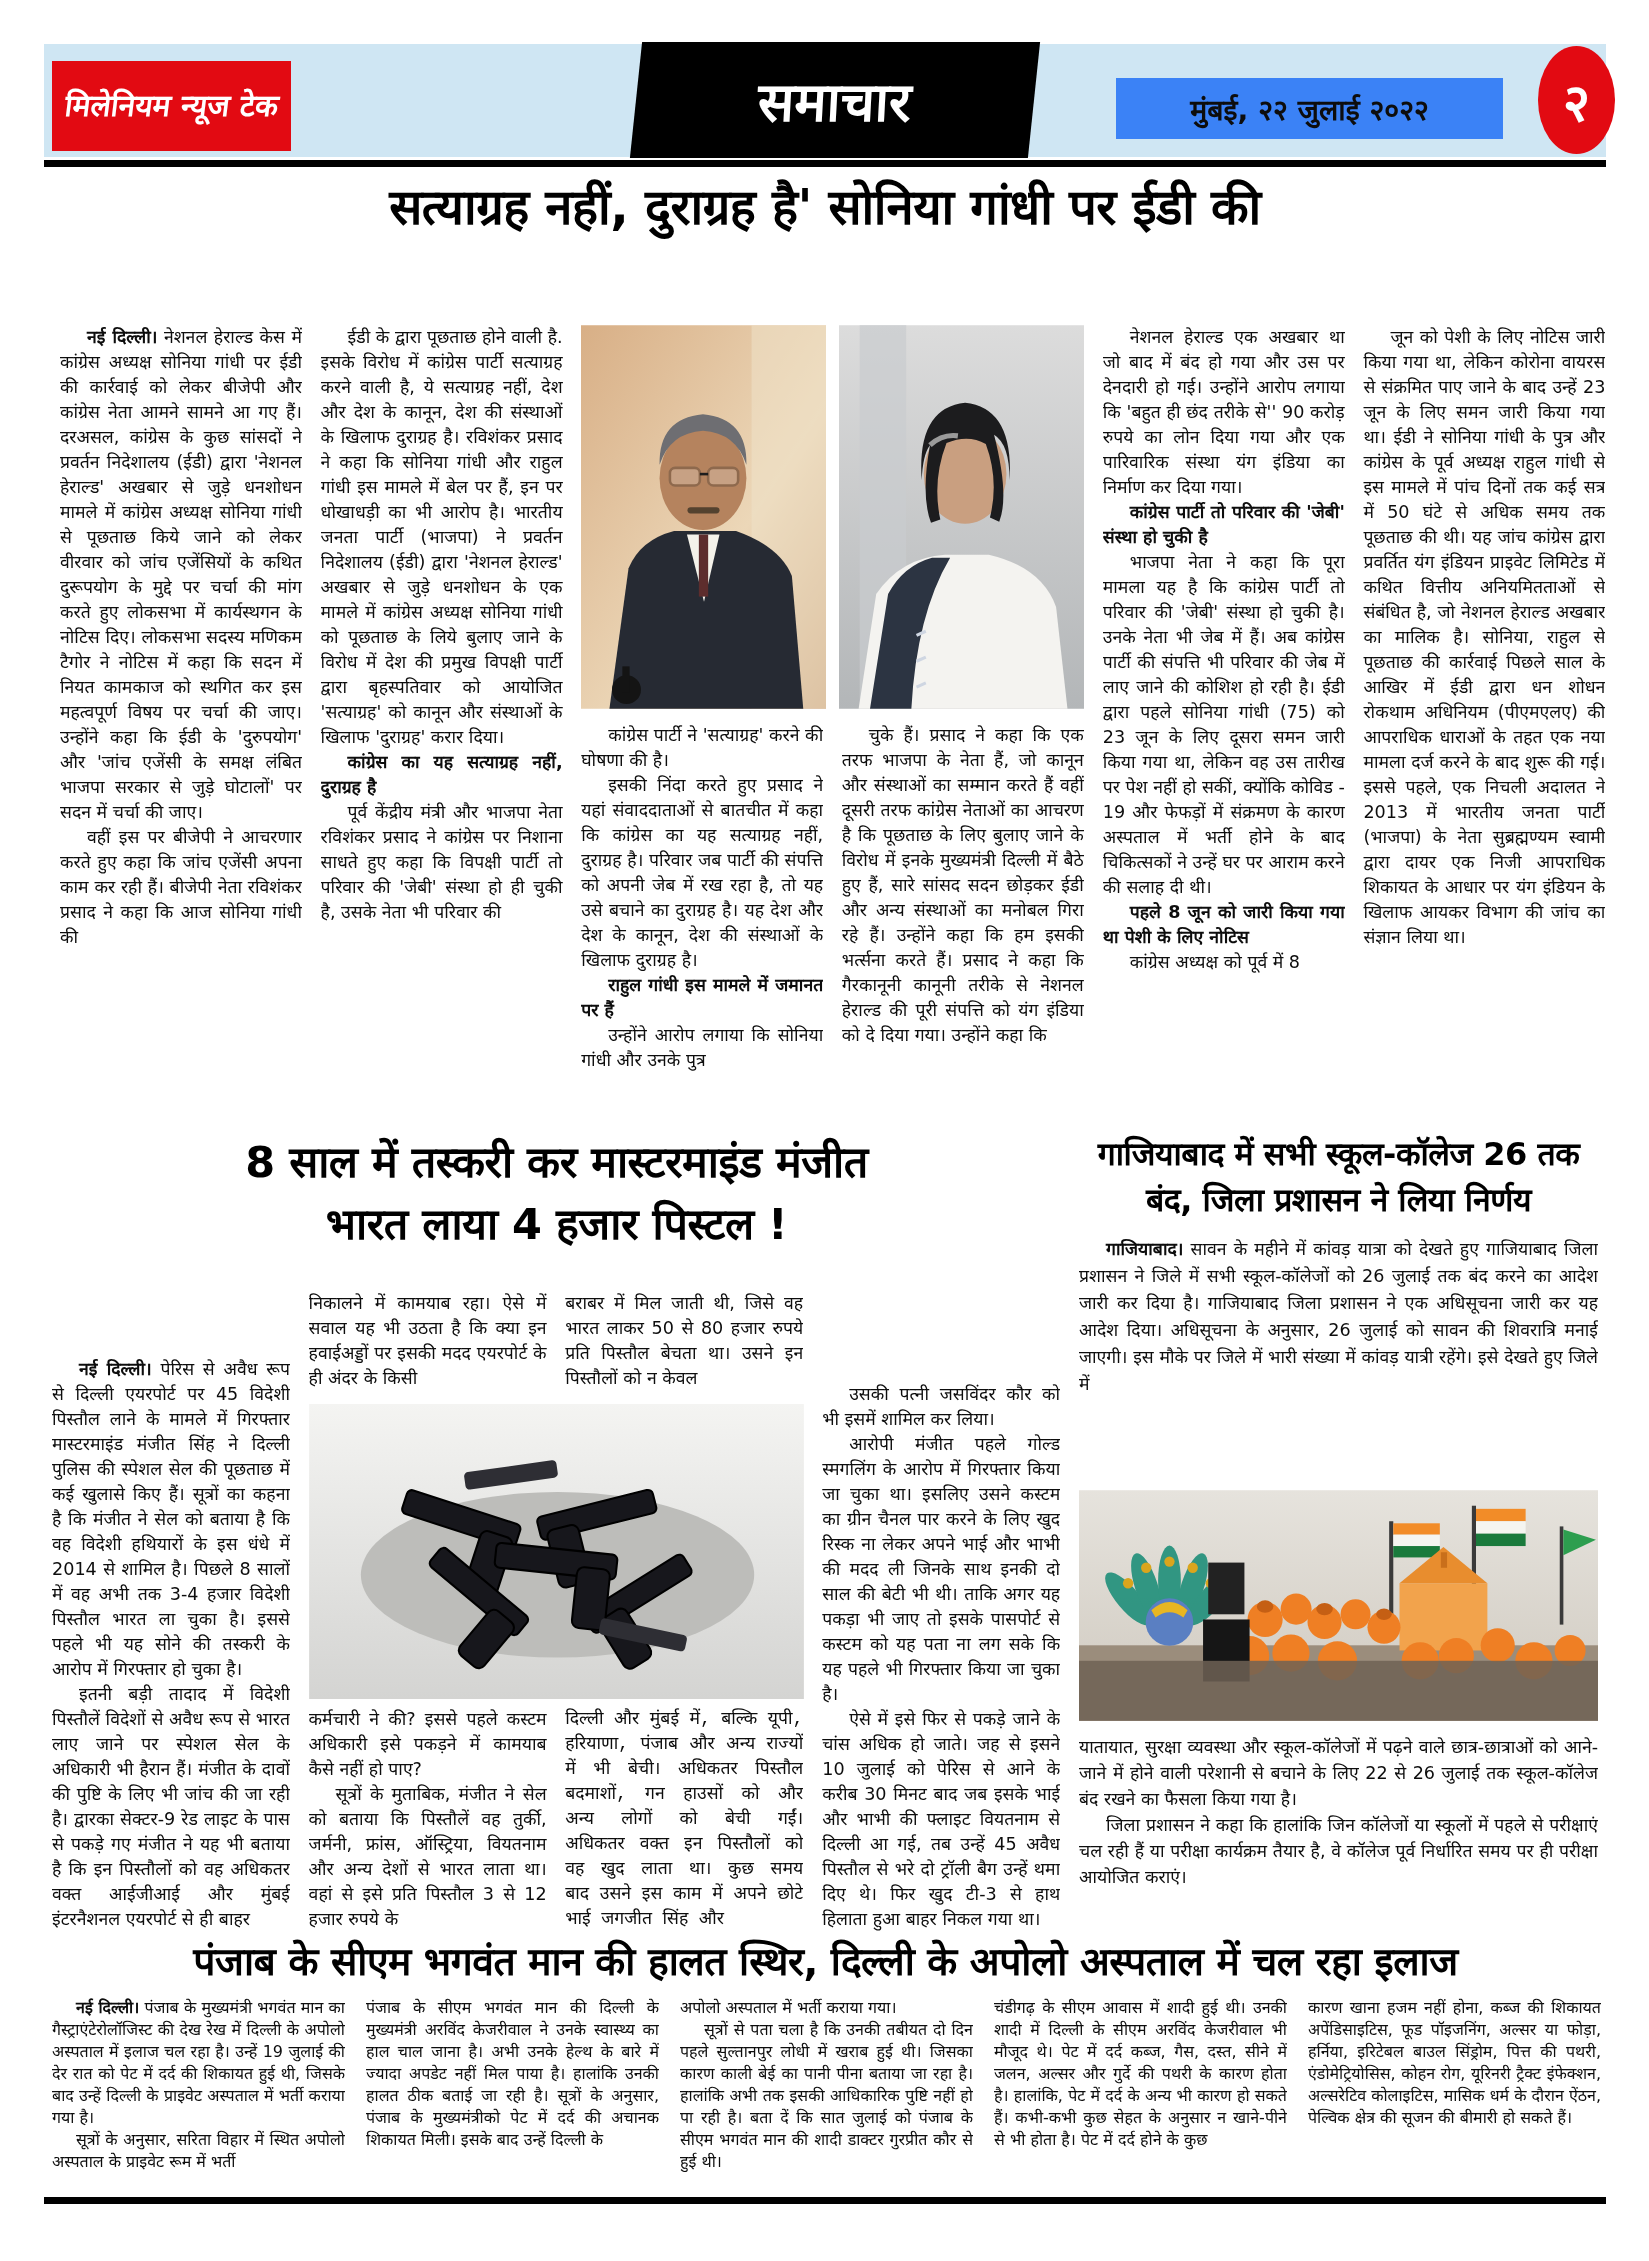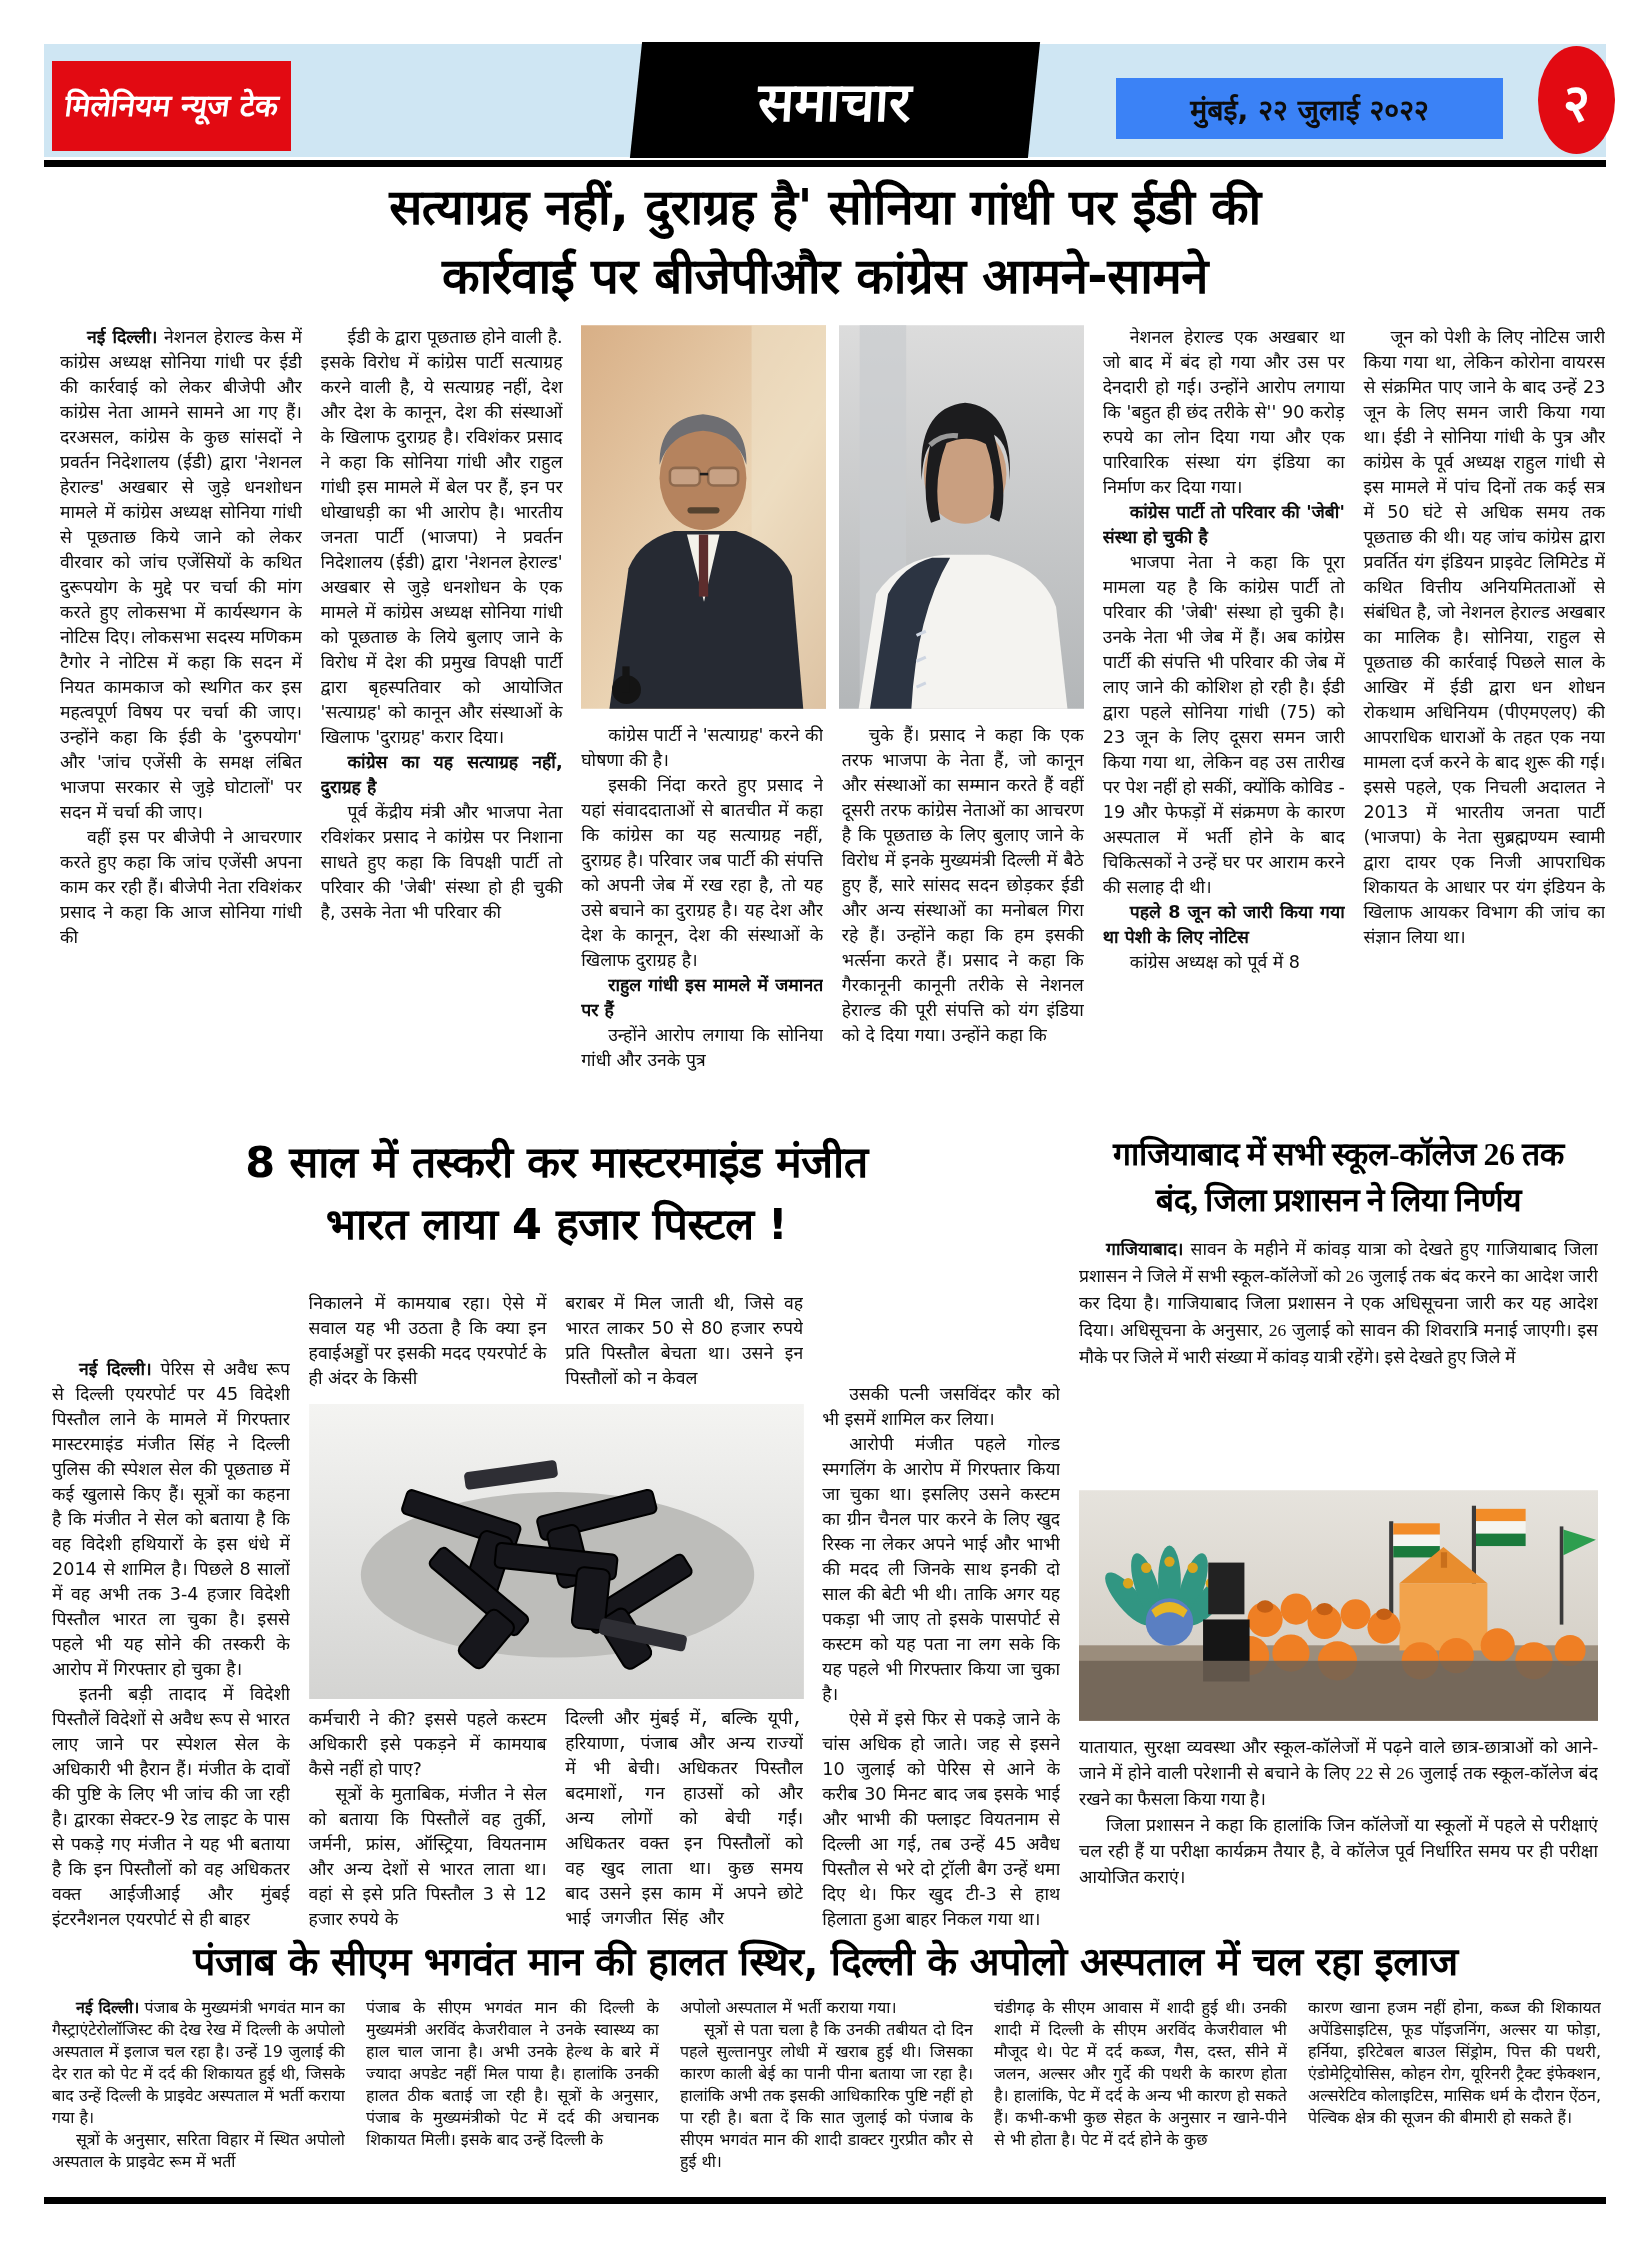--- a/index.html
+++ b/index.html
@@ -42,21 +42,21 @@
   .a2-head{font-size:43px;line-height:62px;height:139px;}
   .a2-body{display:flex;gap:18.6px;height:653px;margin-top:9.3px;align-items:flex-end;}
   .a2-body .col{width:238px;flex:none;font-size:17.6px;line-height:25px;}
   .a2mid{width:495px;flex:none;display:flex;flex-direction:column;}
   .midduo{display:flex;gap:18.6px;}
   .midduo .mcol{width:238px;flex:none;font-size:17.6px;line-height:25px;text-align:justify;overflow:hidden;}
   .midtop{height:106px;}
   .midbottom{flex:1;min-height:0;}
   .midphoto{height:295px;margin:7.2px 0 8.3px 0;}
   
-  .a3{position:absolute;left:1079px;top:1131px;width:519px;height:804px;font-family:Liberation Serif, serif;}
+  .a3{position:absolute;left:1079px;top:1131px;width:519px;height:804px;}
   .a3-head{font-size:32px;line-height:46px;height:98px;}
   .a3-intro{font-size:17.6px;line-height:27px;text-align:justify;height:245px;overflow:hidden;margin-top:7.2px;}
   .a3-intro p,.a3-close p{margin:0;text-indent:27px;}
   .a3-photo{margin-top:9.3px;height:231px;}
   .a3-close{font-size:17.6px;line-height:26px;text-align:justify;height:191px;overflow:hidden;margin-top:10.3px;}
   
   .a4{position:absolute;left:52px;top:1936px;width:1547px;height:259px;}
   .a4-head{font-size:39px;line-height:52px;height:54px;white-space:nowrap;}
   .a4-body{display:flex;gap:21px;height:198px;margin-top:7.2px;}
   .a4-body .col{width:293px;flex:none;font-size:16px;line-height:22px;}
@@ -78,21 +78,20 @@
       <span>मुंबई, २२ जुलाई २०२२</span>
     </div>
     <div class="page-badge">
       <span>२</span>
     </div>
   </header>
   <div class="rule rule-top"></div>
 
   <div class="hl a1-head">
     <div>सत्याग्रह नहीं, दुराग्रह है' सोनिया गांधी पर ईडी की</div>
-    <div>कार्रवाई पर बीजेपीऔर कांग्रेस आमने-सामने</div>
   </div>
 
   <div class="a1-body">
     <div class="col">
       <p><span class="dl">नई दिल्ली।</span> <span>नेशनल हेराल्ड केस में कांग्रेस अध्यक्ष सोनिया गांधी पर ईडी की कार्रवाई को लेकर बीजेपी और कांग्रेस नेता आमने सामने आ गए हैं। दरअसल, कांग्रेस के कुछ सांसदों ने प्रवर्तन निदेशालय (ईडी) द्वारा 'नेशनल हेराल्ड' अखबार से जुड़े धनशोधन मामले में कांग्रेस अध्यक्ष सोनिया गांधी से पूछताछ किये जाने को लेकर वीरवार को जांच एजेंसियों के कथित दुरूपयोग के मुद्दे पर चर्चा की मांग करते हुए लोकसभा में कार्यस्थगन के नोटिस दिए। लोकसभा सदस्य मणिकम टैगोर ने नोटिस में कहा कि सदन में नियत कामकाज को स्थगित कर इस महत्वपूर्ण विषय पर चर्चा की जाए। उन्होंने कहा कि ईडी के 'दुरुपयोग' और 'जांच एजेंसी के समक्ष लंबित भाजपा सरकार से जुड़े घोटालों' पर सदन में चर्चा की जाए।</span></p>
       <p>वहीं इस पर बीजेपी ने आचरणार करते हुए कहा कि जांच एजेंसी अपना काम कर रही हैं। बीजेपी नेता रविशंकर प्रसाद ने कहा कि आज सोनिया गांधी की</p>
     </div>
 
     <div class="col">
       <p>ईडी के द्वारा पूछताछ होने वाली है. इसके विरोध में कांग्रेस पार्टी सत्याग्रह करने वाली है, ये सत्याग्रह नहीं, देश और देश के कानून, देश की संस्थाओं के खिलाफ दुराग्रह है। रविशंकर प्रसाद ने कहा कि सोनिया गांधी और राहुल गांधी इस मामले में बेल पर हैं, इन पर धोखाधड़ी का भी आरोप है। भारतीय जनता पार्टी (भाजपा) ने प्रवर्तन निदेशालय (ईडी) द्वारा 'नेशनल हेराल्ड' अखबार से जुड़े धनशोधन के एक मामले में कांग्रेस अध्यक्ष सोनिया गांधी को पूछताछ के लिये बुलाए जाने के विरोध में देश की प्रमुख विपक्षी पार्टी द्वारा बृहस्पतिवार को आयोजित 'सत्याग्रह' को कानून और संस्थाओं के खिलाफ 'दुराग्रह' करार दिया।</p>

